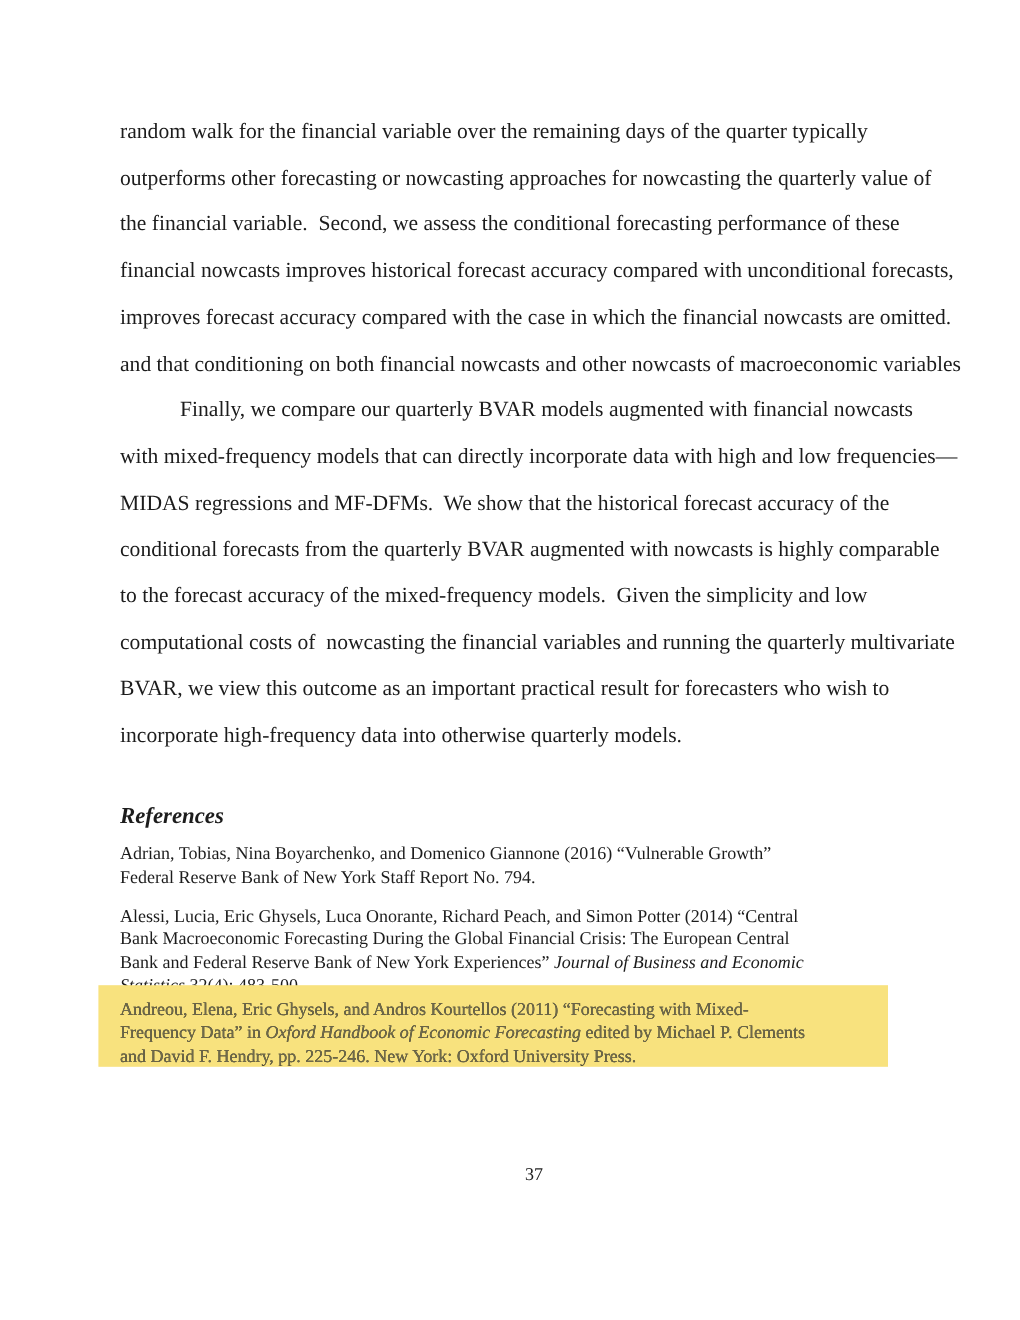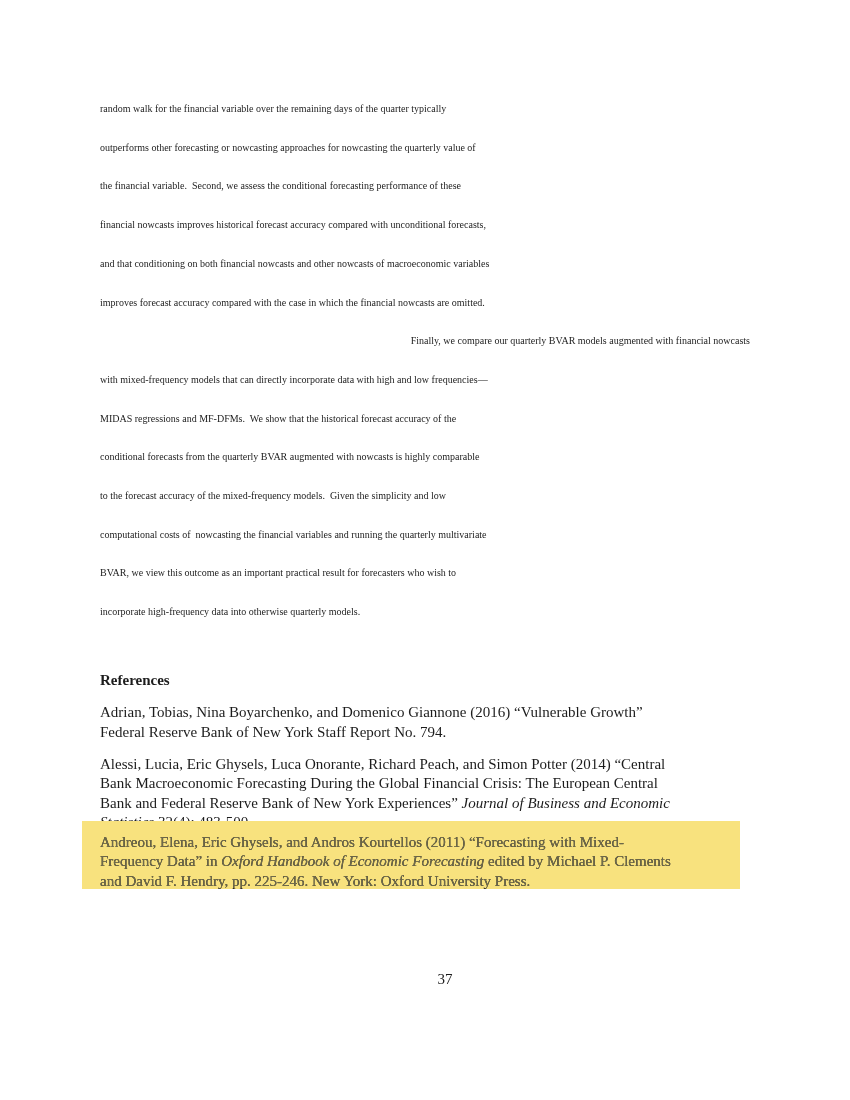--- a/index.html
+++ b/index.html
@@ -16,35 +16,36 @@
     font-family: "Liberation Serif", "DejaVu Serif", serif;
     color: #1c1c1c;
   }
   .content {
     position: absolute;
     left: 100px;
     top: 90px;
     width: 650px;
   }
   .body-line {
-    font-size: 10px;
+    font-size: 18px;
     line-height: 38.7px;
     white-space: pre;
   }
   .body-line.indent {
     text-indent: 50px;
     text-align: right;
   }
   .refs-section {
     margin-top: 39px;
   }
   .ref-heading {
     font-weight: bold;
-    font-size: 15px;
+    font-size: 19px;
     line-height: 19.4px;
+    font-style: italic;
   }
   .ref {
     position: relative;
     font-size: 15px;
     line-height: 19.4px;
     margin-top: 13px;
   }
   .ref.highlighted {
     margin-top: 0;
   }
@@ -85,22 +86,22 @@
 </head>
 <body>
 
 <div class="page">
   <div class="content">
     <div id="body-container">
         <div class="body-line">random walk for the financial variable over the remaining days of the quarter typically</div>
         <div class="body-line">outperforms other forecasting or nowcasting approaches for nowcasting the quarterly value of</div>
         <div class="body-line">the financial variable.  Second, we assess the conditional forecasting performance of these</div>
         <div class="body-line">financial nowcasts improves historical forecast accuracy compared with unconditional forecasts,</div>
+        <div class="body-line">improves forecast accuracy compared with the case in which the financial nowcasts are omitted.</div>
         <div class="body-line">and that conditioning on both financial nowcasts and other nowcasts of macroeconomic variables</div>
-        <div class="body-line">improves forecast accuracy compared with the case in which the financial nowcasts are omitted.</div>
         <div class="body-line indent">Finally, we compare our quarterly BVAR models augmented with financial nowcasts</div>
         <div class="body-line">with mixed-frequency models that can directly incorporate data with high and low frequencies—</div>
         <div class="body-line">MIDAS regressions and MF-DFMs.  We show that the historical forecast accuracy of the</div>
         <div class="body-line">conditional forecasts from the quarterly BVAR augmented with nowcasts is highly comparable</div>
         <div class="body-line">to the forecast accuracy of the mixed-frequency models.  Given the simplicity and low</div>
         <div class="body-line">computational costs of  nowcasting the financial variables and running the quarterly multivariate</div>
         <div class="body-line">BVAR, we view this outcome as an important practical result for forecasters who wish to</div>
         <div class="body-line">incorporate high-frequency data into otherwise quarterly models.</div>
       </div>
     <div class="refs-section">

